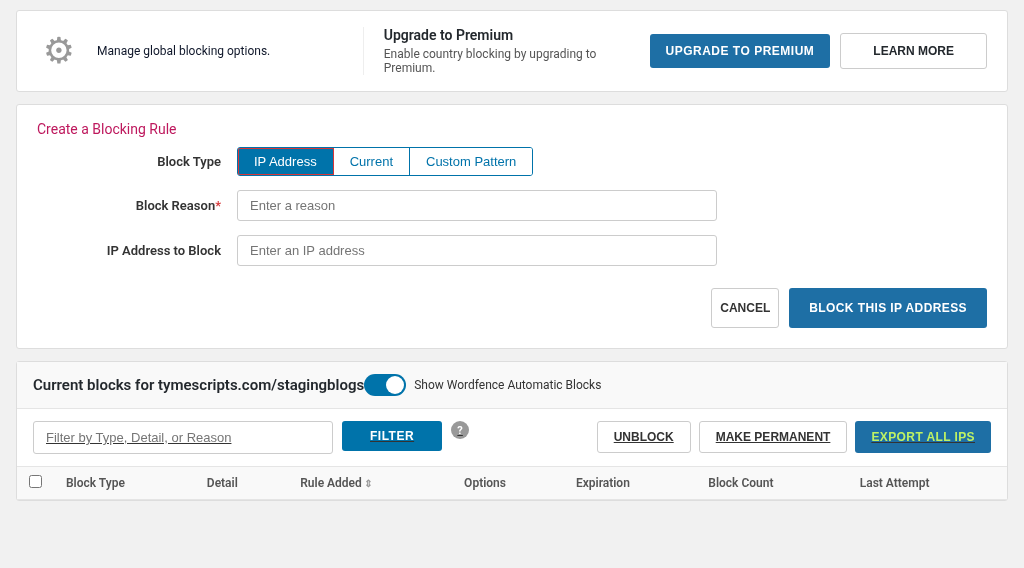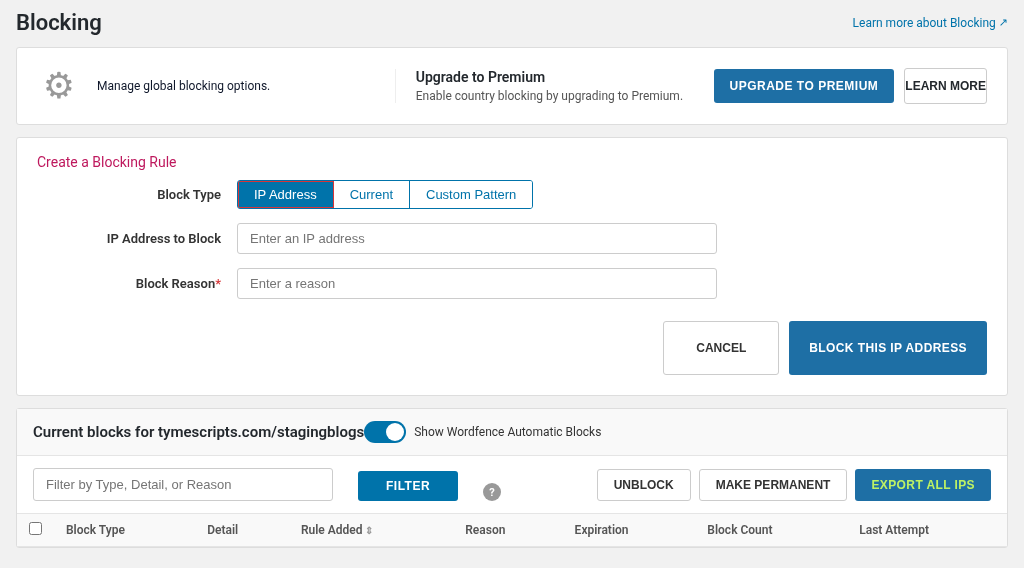--- a/index.html
+++ b/index.html
@@ -99,21 +99,21 @@
       font-weight: 700;
       letter-spacing: 0.5px;
       cursor: pointer;
       text-transform: uppercase;
     }
     .btn-learn-more {
       background: #fff;
       color: #23282d;
       border: 1px solid #ccc;
       border-radius: 3px;
-      padding: 10px 0;
+      padding: 10px 32px;
       font-size: 12px;
       font-weight: 600;
       cursor: pointer;
     }
 
     
     .section-title {
       font-size: 14px;
       font-weight: 400;
       color: #be185d;
@@ -176,31 +176,31 @@
       justify-content: flex-end;
       gap: 10px;
       margin-top: 4px;
       padding-top: 8px;
     }
     .btn-cancel {
       background: #fff;
       color: #333;
       border: 1px solid #ccc;
       border-radius: 3px;
-      padding: 9px 32px;
+      padding: 9px 8px;
       font-size: 12px;
       font-weight: 600;
       cursor: pointer;
     }
     .btn-block-ip {
       background: #1e6fa5;
       color: #fff;
       border: none;
       border-radius: 3px;
-      padding: 20px 20px;
+      padding: 13px 20px;
       font-size: 12px;
       font-weight: 700;
       letter-spacing: 0.4px;
       cursor: pointer;
       text-transform: uppercase;
     }
 
     
     .current-blocks-header {
       display: flex;
@@ -250,23 +250,24 @@
       transition: 0.2s;
     }
     .toggle-label {
       font-size: 12px;
       color: #333;
     }
 
     
     .filter-bar {
       display: flex;
-      align-items: flex-end;
+      align-items: flex-start;
       padding: 12px 16px;
-      gap: 25px;
+      gap: 9px;
+      text-decoration: underline;
     }
     .filter-input {
       width: 300px;
       padding: 8px 12px;
       border: 1px solid #ccc;
       border-radius: 3px;
       font-size: 13px;
       color: #999;
     }
     .btn-filter {
@@ -364,24 +365,20 @@
     .ext-icon::after {
       content: ' ↗';
       font-size: 11px;
     }
   </style>
 </head>
 <body>
 
 <div class="page-wrapper">
 
-  <div class="page-header">
-    <h1 class="page-title">Blocking</h1>
-    <a class="learn-more-link ext-icon" href="#">Learn more about Blocking</a>
-  </div>
 
   <div class="card">
     <div class="premium-banner">
 
       <span class="gear-icon" style="font-size:36px; color:#999; display:flex; align-items:center; justify-content:center;">⚙</span>
 
       <div class="premium-info">
         <div class="blocking-options-desc">Manage global blocking options.</div>
       </div>
 
@@ -405,29 +402,29 @@
       <div class="form-row">
         <label class="form-label">Block Type</label>
         <div class="block-type-tabs">
           <button class="tab-btn active">IP Address</button>
           <button class="tab-btn">Current</button>
           <button class="tab-btn">Custom Pattern</button>
         </div>
       </div>
 
       <div class="form-row">
-        <label class="form-label">IP Address to Block</label>
-        <input class="form-input" type="text" placeholder="Enter an IP address" style="">
-      </div>
-
-      <div class="form-row">
         <label class="form-label">
           <span>Block Reason</span><span class="required">*</span>
         </label>
         <input class="form-input" type="text" placeholder="Enter a reason" style="">
+      </div>
+
+      <div class="form-row">
+        <label class="form-label">IP Address to Block</label>
+        <input class="form-input" type="text" placeholder="Enter an IP address" style="">
       </div>
 
       <div class="form-actions">
         <button class="btn-cancel">CANCEL</button>
         <button class="btn-block-ip">BLOCK THIS IP ADDRESS</button>
       </div>
     </div>
   </div>
 
   <div class="card">
@@ -456,21 +453,21 @@
 
     <table class="blocks-table">
       <thead>
         <tr>
           <th class="checkbox-col">
             <input type="checkbox" style="">
           </th>
           <th>Block Type</th>
           <th>Detail</th>
           <th class="sortable">Rule Added</th>
-          <th>Reason</th>
+          <th>Options</th>
           <th>Expiration</th>
           <th>Block Count</th>
           <th>Last Attempt</th>
         </tr>
       </thead>
       <tbody>
         
       </tbody>
     </table>
   </div>

